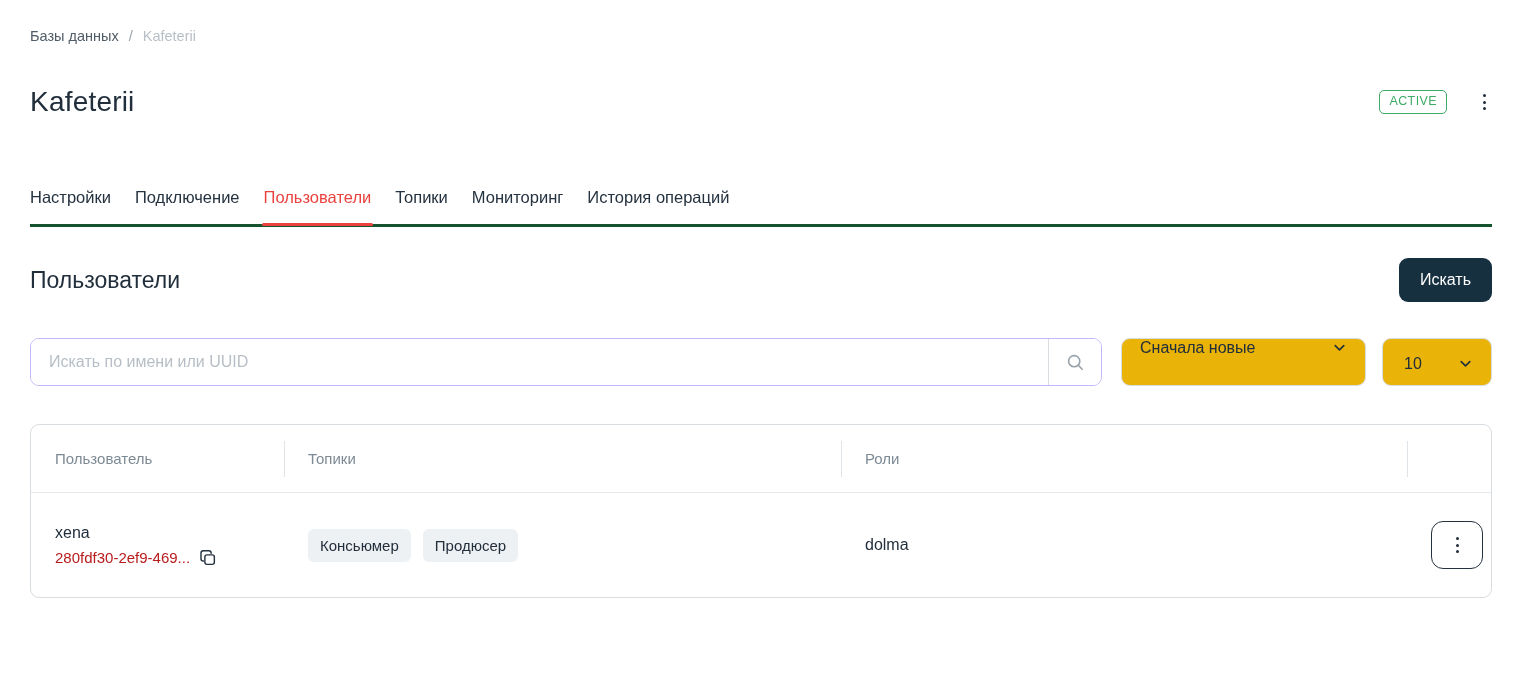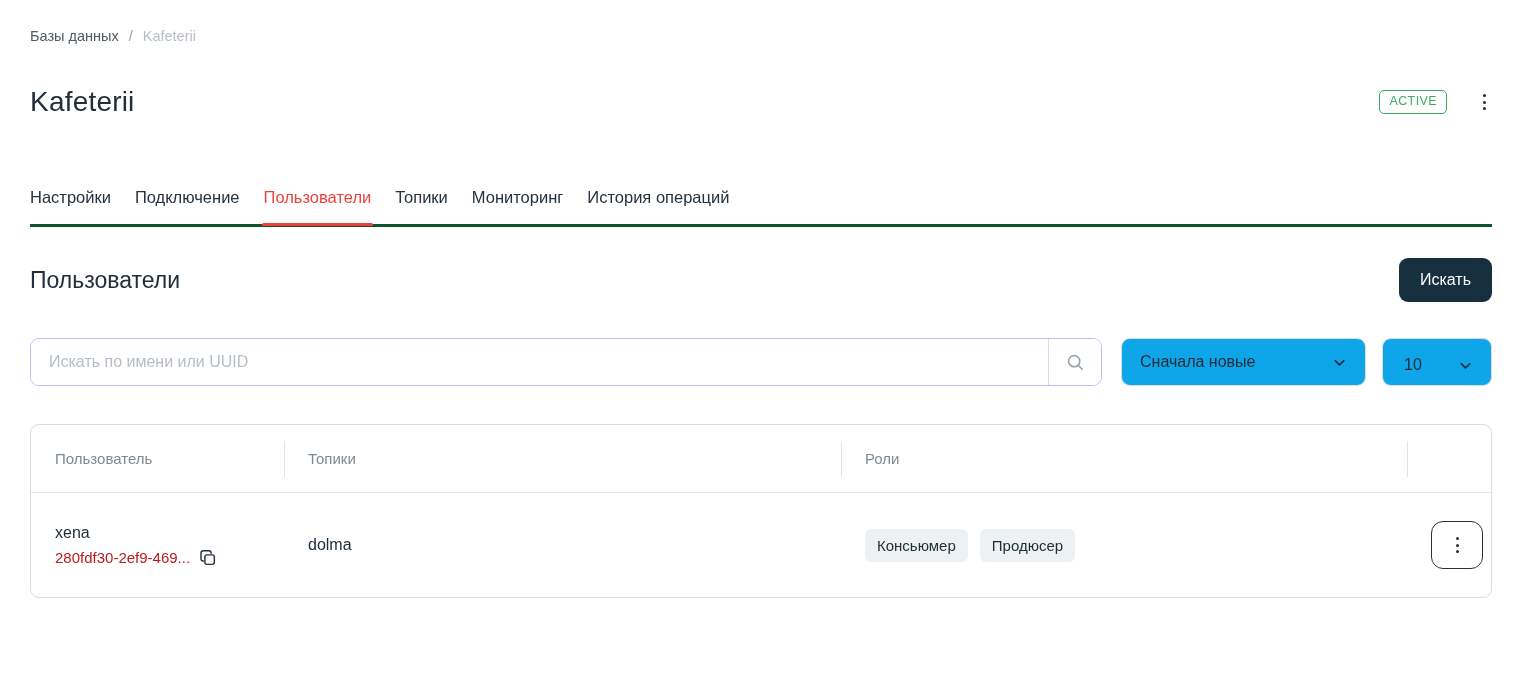--- a/index.html
+++ b/index.html
@@ -47,24 +47,24 @@
                 font-size: 16px; font-family: inherit; padding: 0 21px; height: 44px; cursor: pointer; }
 
   
   .filter-row { margin-top: 36px; display: flex; align-items: stretch; height: 48px; }
   .search-box { flex: 1; display: flex; border: 1px solid #c4b5fd; border-radius: 9px; overflow: hidden; background: #fff; }
   .search-input { flex: 1; border: none; outline: none; font-family: inherit; font-size: 16px;
                   color: #25323f; padding: 0 18px; }
   .search-input::placeholder { color: #b7bec5; }
   .search-btn { width: 53px; display: flex; align-items: center; justify-content: center;
                 border-left: 1px solid #d8dde1; background: #fff; cursor: pointer; }
-  .select { display: flex; align-items: center; justify-content: space-between; border: 1px solid #d8dde1;
-            border-radius: 9px; font-size: 16px; color: #212e3b; cursor: pointer; background: #0ea5e9; }
+  .select { display: flex; align-items: flex-start; justify-content: space-between; border: 1px solid #d8dde1;
+            border-radius: 9px; font-size: 16px; color: #212e3b; cursor: pointer; background: #eab308; }
   .select-sort { width: 245px; margin-left: 19px; padding: 0 17px 0 18px; }
-  .select-size { width: 110px; margin-left: 16px; padding: 6px 17px 0 21px; }
+  .select-size { width: 110px; margin-left: 16px; padding: 16px 17px 0 21px; }
 
   
   .table-card { margin-top: 38px; border: 1px solid #d8dde1; border-radius: 9px; }
   .thead, .trow { display: grid; grid-template-columns: 253px 557px 566px 1fr; }
   .thead { height: 68px; border-bottom: 1px solid #e6eaed; }
   .th { display: flex; align-items: center; padding-left: 24px; font-size: 15px; color: #7d8a94; position: relative; }
   .th + .th::before, .th.actions::before { content: ""; position: absolute; left: 0; top: 50%;
        transform: translateY(-50%); width: 1px; height: 36px; background: #dfe4e8; }
   .trow { height: 104px; }
   .td { display: flex; align-items: center; padding-left: 24px; font-size: 16px; color: #212e3b; }
@@ -153,25 +153,25 @@
         <span class="user-uuid">
           <span>280fdf30-2ef9-469...</span>
           <span class="copy-icon">
             <svg width="18" height="18" viewBox="0 0 19 19" fill="none" stroke="#25323f" stroke-width="1.5" stroke-linecap="round" stroke-linejoin="round">
               <rect x="6.2" y="6.2" width="10" height="10" rx="2.2"></rect>
               <path d="M12.8 4.4 V4.3 a2.4 2.4 0 0 0 -2.4 -2.4 H4.5 a2.4 2.4 0 0 0 -2.4 2.4 v5.9 a2.4 2.4 0 0 0 2.4 2.4 h0.1"></path>
             </svg>
           </span>
         </span>
       </div>
-      <div class="td">dolma</div>
       <div class="td roles">
         <span class="role-badge">Консьюмер</span>
         <span class="role-badge">Продюсер</span>
       </div>
+      <div class="td">dolma</div>
       <div class="td actions">
         <button class="row-kebab-btn">
           <span class="kebab">
               <i></i>
               <i></i>
               <i></i>
             </span>
         </button>
       </div>
     </div>

